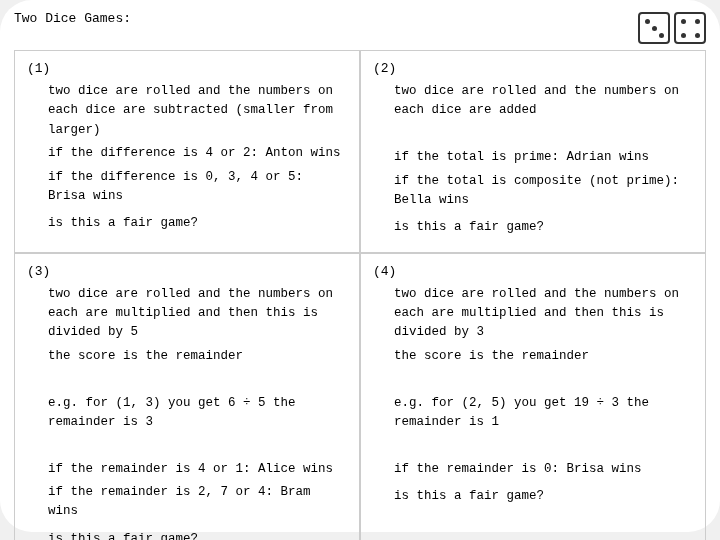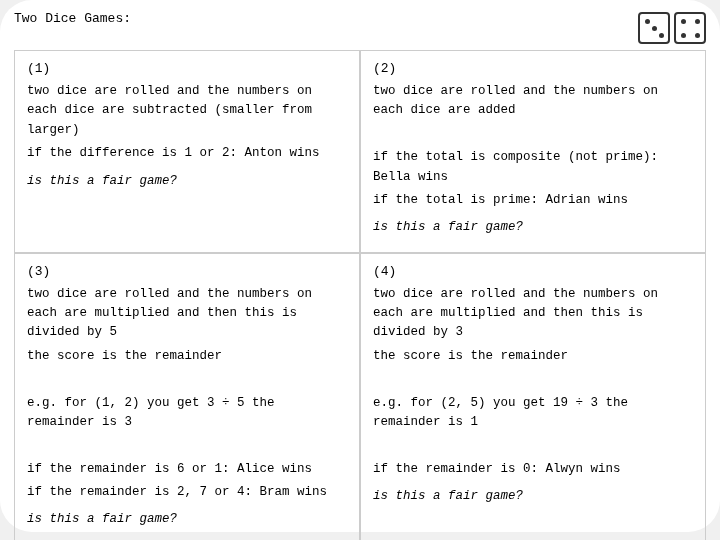--- a/index.html
+++ b/index.html
@@ -66,24 +66,24 @@
       font-size: 13px;
       font-weight: normal;
       margin-bottom: 6px;
     }
     .quad-content {
       font-size: 12.5px;
       line-height: 1.55;
     }
     .quad-content p {
       margin-bottom: 4px;
+      margin-left: 21px;
     }
     .quad-content .fair-question {
       margin-top: 8px;
-      font-style: italic;
     }
   </style>
 </head>
 <body>
 
 <div class="page">
   <div class="header">
     <div class="header-text">
       <div>Two Dice Games:</div>
     </div>
@@ -103,56 +103,57 @@
       </div>
     </div>
   </div>
 
   <div class="main-grid">
 
     <div class="quadrant">
       <div class="quad-number">(1)</div>
       <div class="quad-content">
         <p>two dice are rolled and the numbers on each dice are subtracted (smaller from larger)</p>
-        <p>if the difference is 1 or 2:   Anton wins</p>
+        <p>if the difference is 4 or 2:   Anton wins</p>
+        <p>if the difference is 0, 3, 4 or 5:   Brisa wins</p>
         <p class="fair-question">is this a fair game?</p>
       </div>
     </div>
 
     <div class="quadrant">
       <div class="quad-number">(2)</div>
       <div class="quad-content">
         <p>two dice are rolled and the numbers on each dice are added</p>
         <p>&nbsp;</p>
+        <p>if the total is prime:   Adrian wins</p>
         <p>if the total is composite (not prime):   Bella wins</p>
-        <p>if the total is prime:   Adrian wins</p>
         <p class="fair-question">is this a fair game?</p>
       </div>
     </div>
 
     <div class="quadrant">
       <div class="quad-number">(3)</div>
       <div class="quad-content">
         <p>two dice are rolled and the numbers on each are multiplied and then this is divided by 5</p>
         <p>the score is the remainder</p>
         <p>&nbsp;</p>
-        <p>e.g. for (1, 2) you get 3 ÷ 5  the remainder is 3</p>
+        <p>e.g. for (1, 3) you get 6 ÷ 5  the remainder is 3</p>
         <p>&nbsp;</p>
-        <p>if the remainder is 6 or 1:   Alice wins</p>
+        <p>if the remainder is 4 or 1:   Alice wins</p>
         <p>if the remainder is 2, 7 or 4:   Bram wins</p>
         <p class="fair-question">is this a fair game?</p>
       </div>
     </div>
 
     <div class="quadrant">
       <div class="quad-number">(4)</div>
       <div class="quad-content">
         <p>two dice are rolled and the numbers on each are multiplied and then this is divided by 3</p>
         <p>the score is the remainder</p>
         <p>&nbsp;</p>
         <p>e.g. for (2, 5) you get 19 ÷ 3  the remainder is 1</p>
         <p>&nbsp;</p>
-        <p>if the remainder is 0:   Alwyn wins</p>
+        <p>if the remainder is 0:   Brisa wins</p>
         <p class="fair-question">is this a fair game?</p>
       </div>
     </div>
   </div>
 </div>
 
 </body></html>

